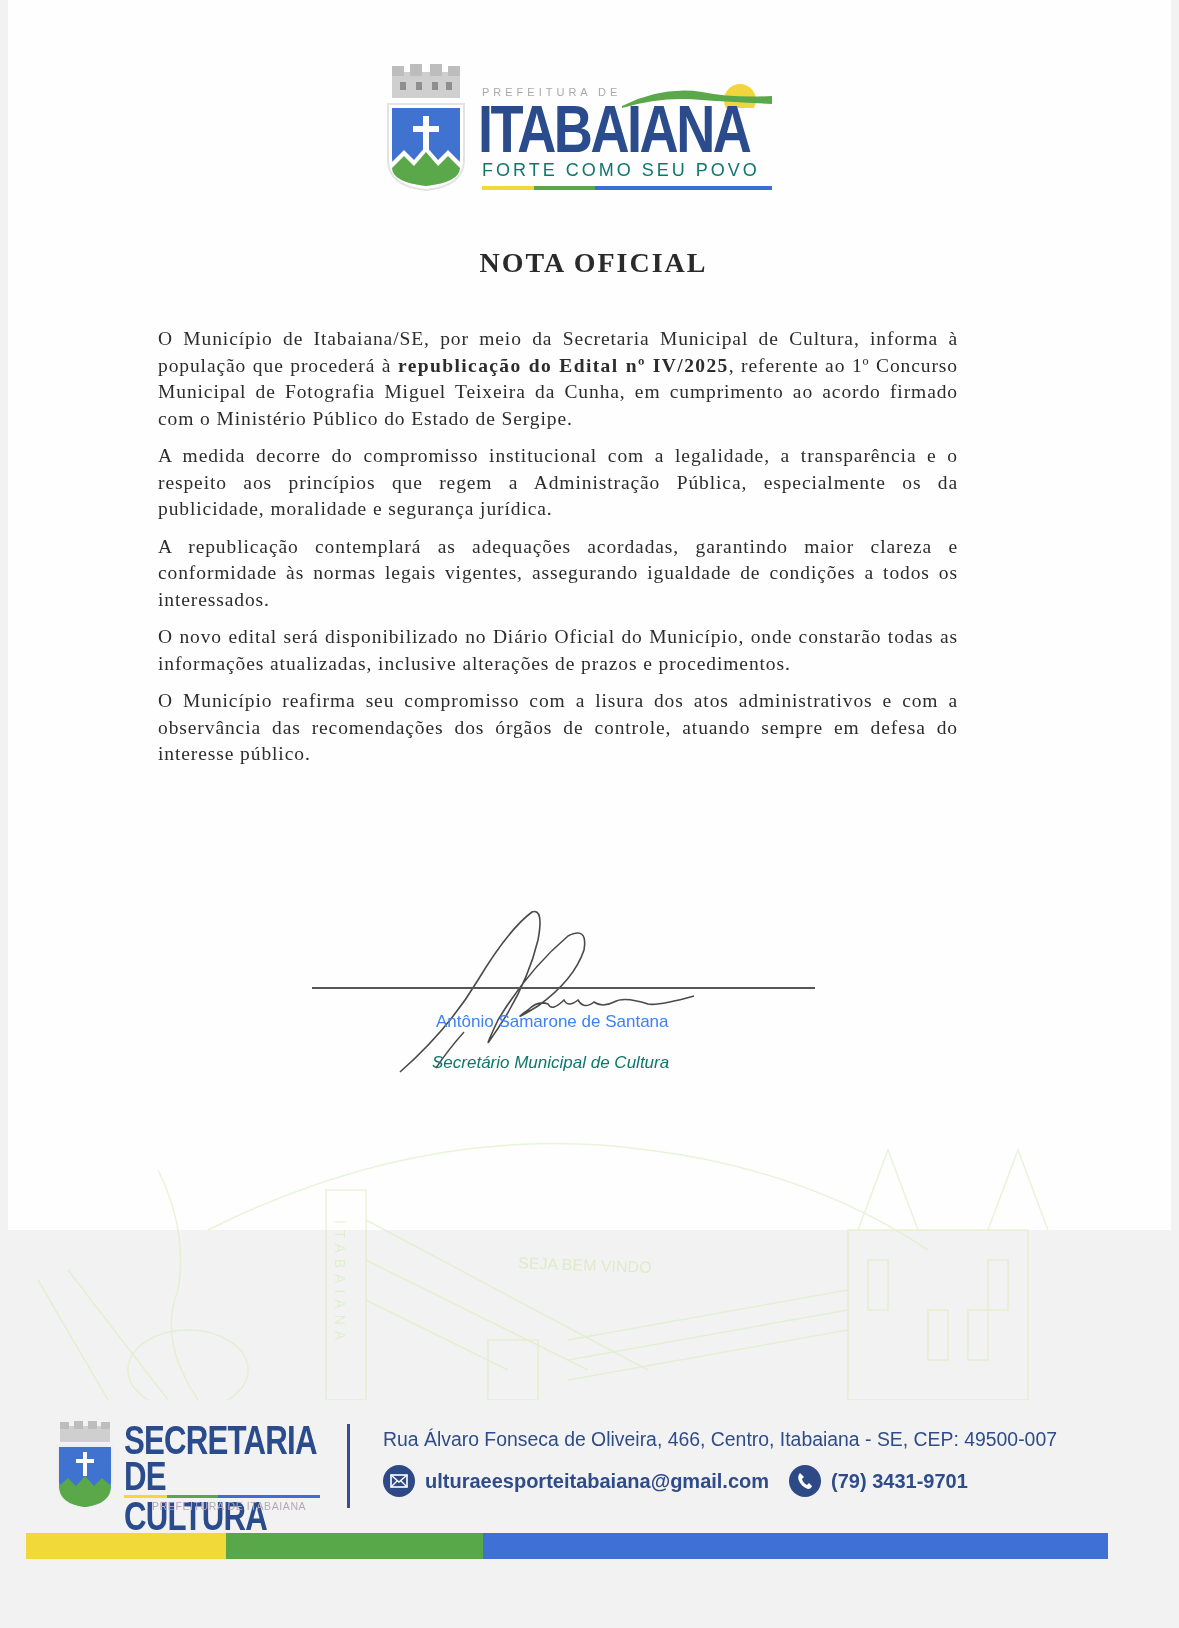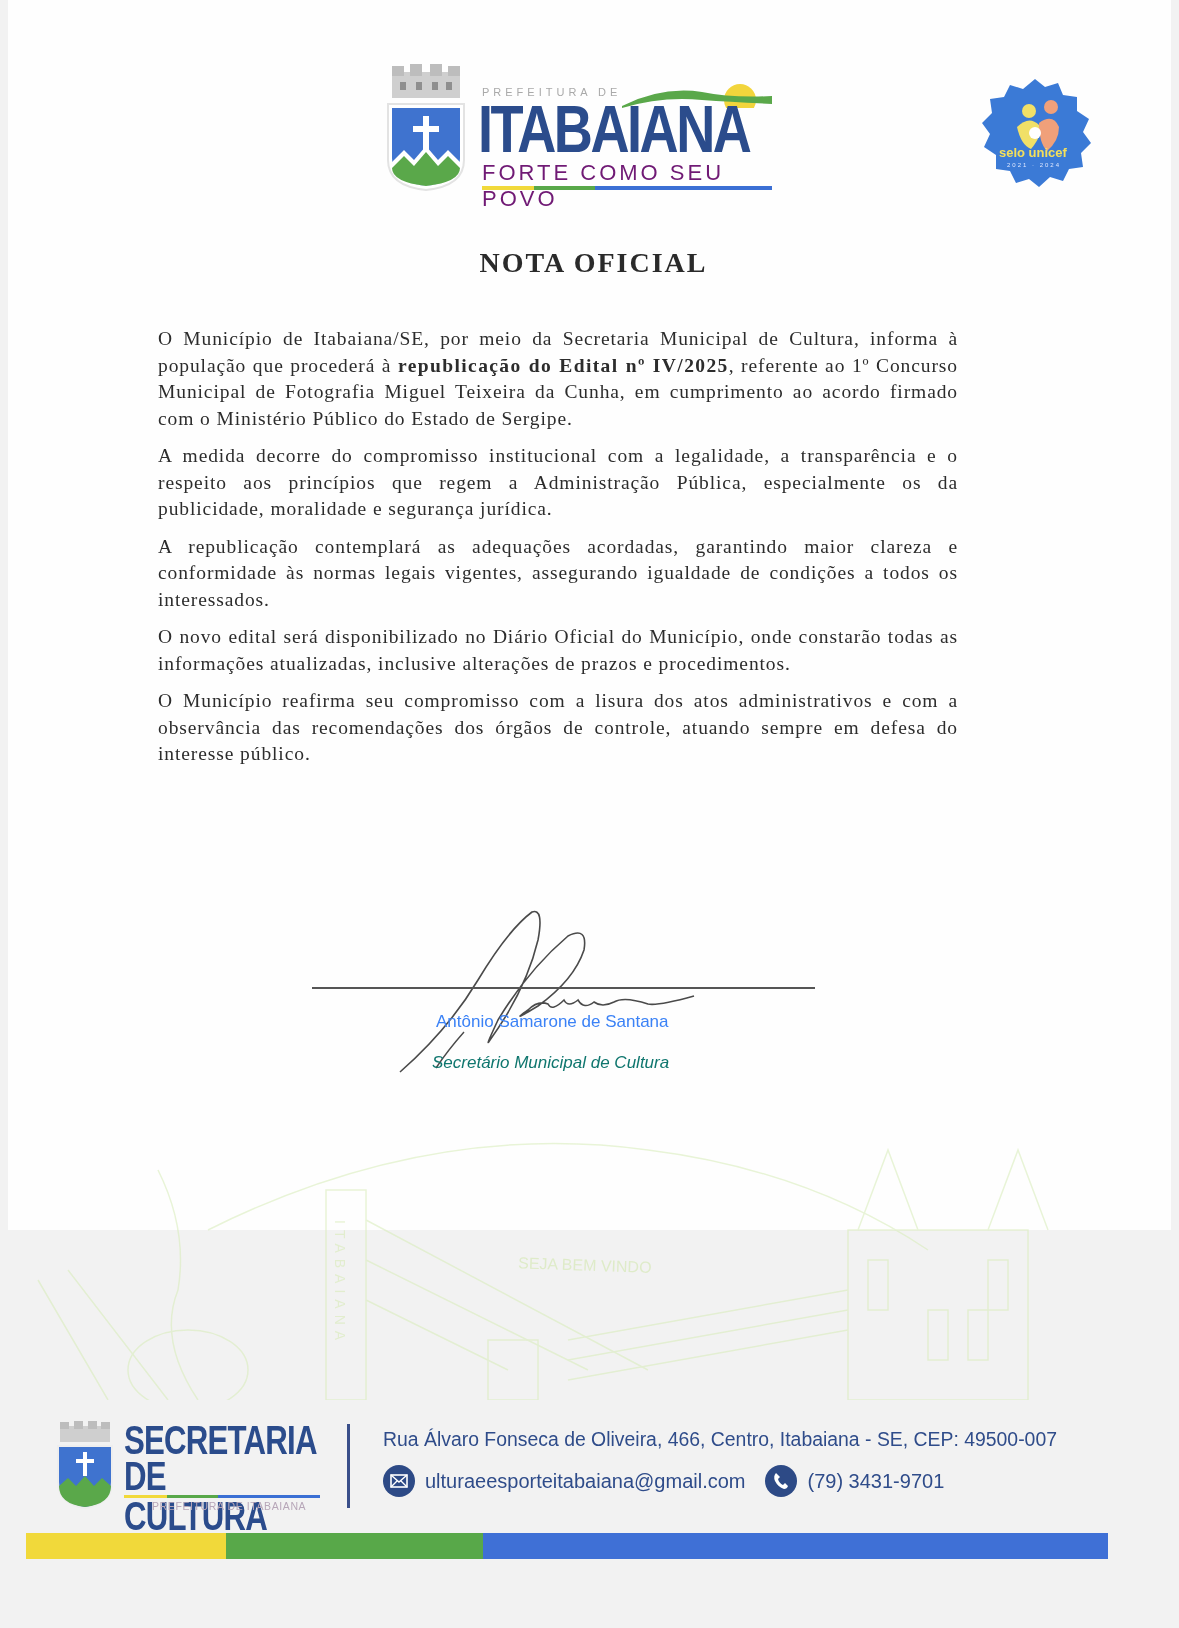--- a/index.html
+++ b/index.html
@@ -22,22 +22,22 @@
       color: #a9a9a9;
     }
     .itabaiana {
       position: absolute; left: -4px; top: 14px;
       font-family: "Liberation Sans", sans-serif; font-weight: bold;
       font-size: 66px; letter-spacing: -3px; color: #2b4c8c;
       transform: scaleX(0.82); transform-origin: left top; line-height: 66px;
     }
     .slogan {
       position: absolute; left: 0; top: 78px;
-      font-family: "Liberation Sans", sans-serif; font-size: 22px; letter-spacing: 3px;
-      color: #701a75;
+      font-family: "Liberation Sans", sans-serif; font-size: 18px; letter-spacing: 3px;
+      color: #0f766e;
     }
     .tri-bar { position: absolute; left: 0; top: 104px; height: 4px; width: 290px; display: flex; }
     .tri-bar span { height: 100%; }
     .hill-sun { position: absolute; left: 140px; top: -4px; }
 
     .unicef-badge { position: absolute; left: 965px; top: 75px; width: 124px; height: 118px; }
 
     .title {
       position: absolute; left: 4px; width: 1163px; top: 247px; text-align: center;
       font-weight: bold; font-size: 28px; letter-spacing: 2px; color: #2a2a2a;
@@ -79,21 +79,21 @@
     .footer-pref {
       position: absolute; left: 76px; top: 80px;
       font-family: "Liberation Sans", sans-serif; font-size: 10.5px; letter-spacing: 0.6px; color: #b7a6b8; padding-left: 28px;
     }
     .footer-divider { position: absolute; left: 339px; top: 1424px; width: 3px; height: 84px; background: #3a4f8a; }
     .address {
       position: absolute; left: 375px; top: 1428px;
       font-family: "Liberation Sans", sans-serif; font-size: 20px; color: #2f4c8a;
       transform: scaleX(0.97); transform-origin: left top;
     }
-    .contact-row { position: absolute; left: 375px; top: 1464px; height: 34px; display: flex; align-items: center; }
+    .contact-row { position: absolute; left: 375px; top: 1464px; height: 34px; display: flex; align-items: center; font-weight: bold; }
     .circle-icon {
       width: 32px; height: 32px; border-radius: 50%; background: #2d4a86;
       display: inline-flex; align-items: center; justify-content: center; margin-right: 10px;
     }
     .contact-text { font-family: "Liberation Sans", sans-serif; font-size: 20px; color: #2f4c8a; }
     .phone-wrap { display: flex; align-items: center; margin-left: 20px; }
     .bottom-bar { position: absolute; left: 18px; top: 1533px; width: 1082px; height: 26px; display: flex; }
     .bottom-bar span { height: 100%; }
   </style>
 </head>
@@ -130,32 +130,20 @@
       <div class="itabaiana">ITABAIANA</div>
       <div class="slogan">FORTE COMO SEU POVO</div>
       <div class="tri-bar">
         <span style="width:18%;background:#f1d93a"></span>
         <span style="width:21%;background:#58a849"></span>
         <span style="width:61%;background:#3b6fd4"></span>
       </div>
     </div>
   </div>
 
-  <div class="unicef-badge">
-    <svg width="124" height="118" viewBox="0 0 124 118">
-      <path d="M62 4 L72 12 L85 8 L90 20 L104 22 L104 36 L116 44 L110 57 L118 68 L108 78 L110 92 L96 94 L90 106 L77 102 L66 112 L56 104 L43 108 L37 96 L23 94 L23 80 L11 72 L17 59 L9 48 L19 38 L17 24 L31 22 L37 10 L50 14 Z" fill="#3b7ad6"></path>
-      <circle cx="56" cy="36" r="7" fill="#f1e067"></circle>
-      <circle cx="78" cy="32" r="7" fill="#f0a07a"></circle>
-      <path d="M44 52 Q56 40 66 50 Q70 60 58 74 Q48 70 44 52 Z" fill="#f1e067"></path>
-      <path d="M66 48 Q80 38 86 52 Q86 66 74 76 Q66 68 66 48 Z" fill="#f0a07a"></path>
-      <circle cx="62" cy="58" r="6" fill="#ffffff"></circle>
-    </svg>
-    <div style="position:absolute;left:26px;top:70px;font-family:'Liberation Sans',sans-serif;font-weight:bold;font-size:13px;color:#f5e05a;">selo unicef</div>
-    <div style="position:absolute;left:34px;top:87px;font-family:'Liberation Sans',sans-serif;font-size:6px;letter-spacing:2px;color:#dfe8ff;">2021 · 2024</div>
-  </div>
 
   <div class="title">NOTA OFICIAL</div>
 
   <div class="body-text">
     <p><span>O Município de Itabaiana/SE, por meio da Secretaria Municipal de Cultura, informa à população que procederá à </span><b>republicação do Edital nº IV/2025</b><span>, referente ao 1º Concurso Municipal de Fotografia Miguel Teixeira da Cunha, em cumprimento ao acordo firmado com o Ministério Público do Estado de Sergipe.</span></p>
     <p>A medida decorre do compromisso institucional com a legalidade, a transparência e o respeito aos princípios que regem a Administração Pública, especialmente os da publicidade, moralidade e segurança jurídica.</p>
     <p>A republicação contemplará as adequações acordadas, garantindo maior clareza e conformidade às normas legais vigentes, assegurando igualdade de condições a todos os interessados.</p>
     <p>O novo edital será disponibilizado no Diário Oficial do Município, onde constarão todas as informações atualizadas, inclusive alterações de prazos e procedimentos.</p>
     <p>O Município reafirma seu compromisso com a lisura dos atos administrativos e com a observância das recomendações dos órgãos de controle, atuando sempre em defesa do interesse público.</p>
   </div>

